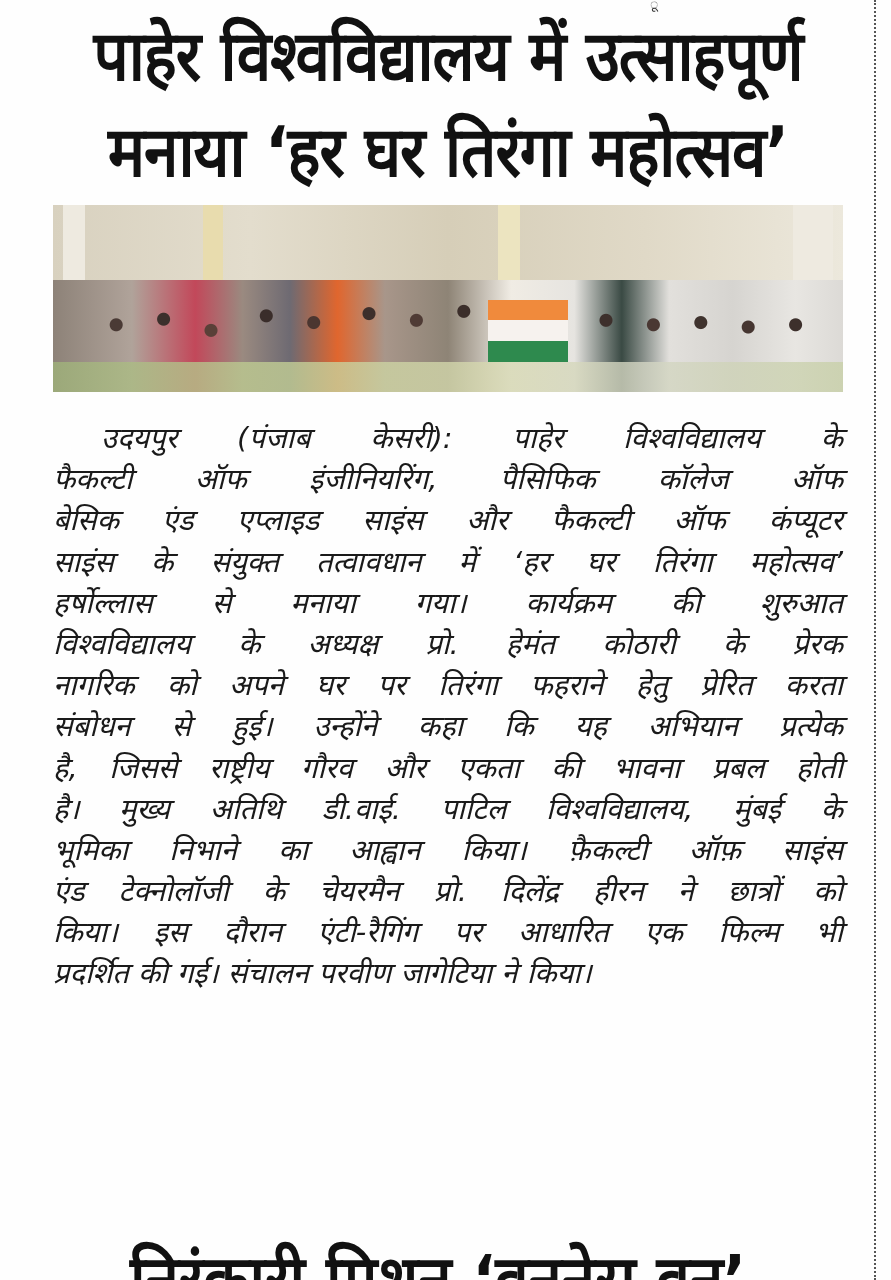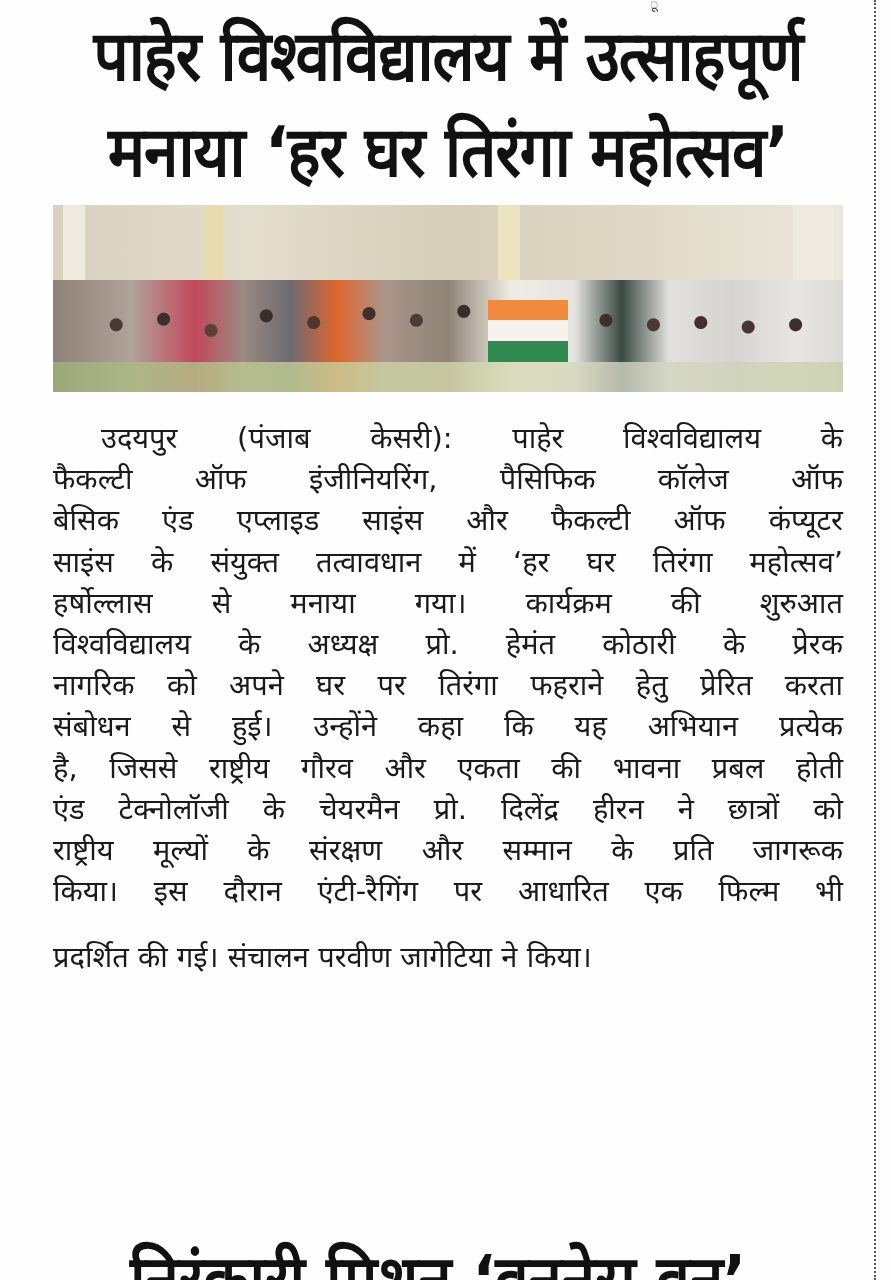--- a/index.html
+++ b/index.html
@@ -95,31 +95,32 @@
     }
     .article {
       position: absolute;
       left: 53px;
       top: 418px;
       width: 790px;
       font-family: "DejaVu Sans", sans-serif;
       font-size: 29px;
       line-height: 41.2px;
       color: #1a1a1a;
+      font-style: italic;
     }
     .article .line {
       display: block;
       white-space: nowrap;
       text-align: justify;
       text-align-last: justify;
       height: 41.2px;
       overflow: visible;
     }
     .article .line.indent { padding-left: 48px; }
-    .article .line.last { text-align-last: left; margin-top: 25px; }
+    .article .line.last { text-align-last: left; }
     .next-headline {
       position: absolute;
       left: 130px;
       top: 1240px;
       font-family: "DejaVu Sans", sans-serif;
       font-weight: bold;
       font-size: 60px;
       line-height: 70px;
       color: #111;
       white-space: nowrap;
@@ -154,21 +155,22 @@
   <div class="article">
     <span class="line indent">उदयपुर (पंजाब केसरी): पाहेर विश्वविद्यालय के</span>
     <span class="line">फैकल्टी ऑफ इंजीनियरिंग, पैसिफिक कॉलेज ऑफ</span>
     <span class="line">बेसिक एंड एप्लाइड साइंस और फैकल्टी ऑफ कंप्यूटर</span>
     <span class="line">साइंस के संयुक्त तत्वावधान में ‘हर घर तिरंगा महोत्सव’</span>
     <span class="line">हर्षोल्लास से मनाया गया।  कार्यक्रम की शुरुआत</span>
     <span class="line">विश्वविद्यालय के अध्यक्ष प्रो. हेमंत कोठारी के प्रेरक</span>
     <span class="line">नागरिक को अपने घर पर तिरंगा फहराने हेतु प्रेरित करता</span>
     <span class="line">संबोधन से हुई। उन्होंने कहा कि यह अभियान प्रत्येक</span>
     <span class="line">है, जिससे राष्ट्रीय गौरव और एकता की भावना प्रबल होती</span>
+    <span class="line">है। मुख्य अतिथि डी.वाई. पाटिल विश्वविद्यालय, मुंबई के</span>
+    <span class="line">भूमिका निभाने का आह्वान किया। फ़ैकल्टी ऑफ़ साइंस</span>
     <span class="line">एंड टेक्नोलॉजी के चेयरमैन प्रो. दिलेंद्र हीरन ने छात्रों को</span>
-    <span class="line">राष्ट्रीय मूल्यों के संरक्षण और सम्मान के प्रति जागरूक</span>
     <span class="line">किया।  इस दौरान एंटी-रैगिंग पर आधारित एक फिल्म भी</span>
     <span class="line last">प्रदर्शित की गई। संचालन परवीण जागेटिया ने किया।</span>
   </div>
 
   <div class="next-headline">निरंकारी मिशन ‘वननेस वन’</div>
 
 </div>
 
 </body></html>

